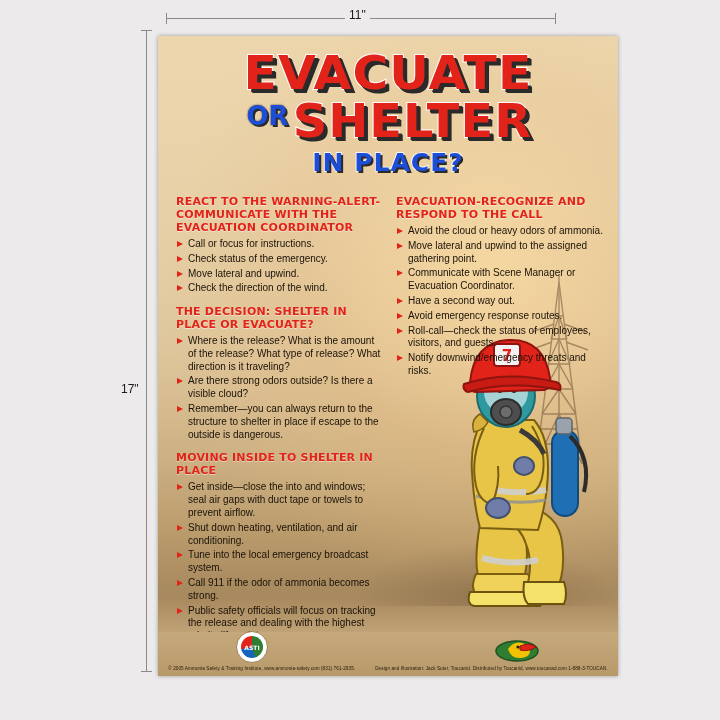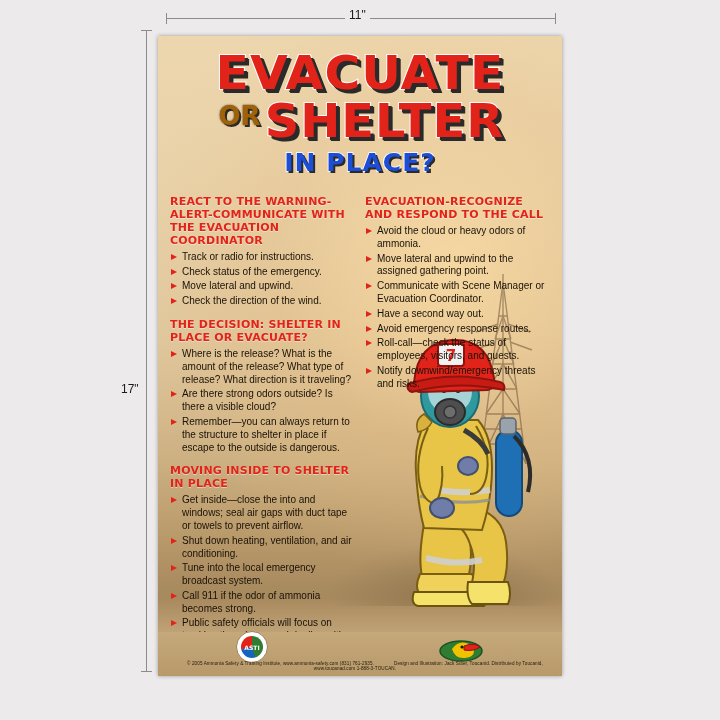--- a/index.html
+++ b/index.html
@@ -22,21 +22,21 @@
     font-family:"Liberation Sans", sans-serif;
     background:#eceaea;
     padding:0 4px;
   }
   .tick{position:absolute;background:#8b8b8b;}
 
   
   .poster{
     position:absolute;
     left:158px;top:36px;
-    width:404px;height:640px;
+    width:460px;height:640px;
     background:#efe3cb;
     box-shadow:0 0 4px rgba(0,0,0,.35);
     overflow:hidden;
   }
   .poster-bg{
     position:absolute;inset:0;
     background:
       radial-gradient(circle at 72% 36%, rgba(255,222,160,.85) 0%, rgba(225,186,130,.5) 35%, rgba(190,150,105,0) 62%),
       linear-gradient(180deg,#e8d7b6 0%,#e3cfa9 28%,#dcc59c 48%,#cdb183 66%,#b99a6b 78%,#a98b60 86%,#9c7f56 100%);
   }
@@ -77,21 +77,21 @@
   }
   .t-row2{
     margin-top:2px;
     line-height:1;
     white-space:nowrap;
   }
   .t-or{
     font-family:"DejaVu Sans", sans-serif;
     font-weight:bold;
     font-size:26px;
-    color:#a16207;
+    color:#1d4ed8;
     text-shadow:2px 2px 0 #2a2a2a, 0 0 2px #2a2a2a;
     vertical-align:12px;
     margin-right:6px;
   }
   .t-shelter{
     font-family:"DejaVu Sans", sans-serif;
     font-weight:bold;
     font-size:47px;
     letter-spacing:1px;
     color:#e2231a;
@@ -109,21 +109,21 @@
     color:#1d4ed8;
     -webkit-text-stroke:1.6px #ffffff;
     paint-order:stroke fill;
     text-shadow:2px 2px 0 #2a2a2a;
     letter-spacing:1px;
   }
 
   
   .cols{
     position:absolute;
-    left:12px;right:14px;top:160px;
+    left:18px;right:14px;top:160px;
     display:flex;
     gap:12px;
   }
   .col{width:50%;}
   .sect-title{
     color:#e2231a;
     font-family:"DejaVu Sans", sans-serif;
     font-weight:bold;
     font-size:11px;
     line-height:1.18;
@@ -276,21 +276,21 @@
       <path d="M60 104 q-10 6 -6 18 q10 -2 14 -10z" fill="#d8b13f" stroke="#7a5f12" stroke-width="1.5"></path>
     </svg>
   </div>
 
   <div class="cols">
     <div class="col">
 
       <div class="sect">
         <p class="sect-title">React to the Warning-Alert-Communicate with the Evacuation Coordinator</p>
         <ul class="bul">
-          <li>Track or radio for instructions.</li>
+          <li>Call or focus for instructions.</li>
           <li>Check status of the emergency.</li>
           <li>Move lateral and upwind.</li>
           <li>Check the direction of the wind.</li>
         </ul>
       </div>
 
       <div class="sect">
         <p class="sect-title">The Decision: Shelter in Place or Evacuate?</p>
         <ul class="bul">
           <li>Where is the release? What is the amount of the release? What type of release? What direction is it traveling?</li>

